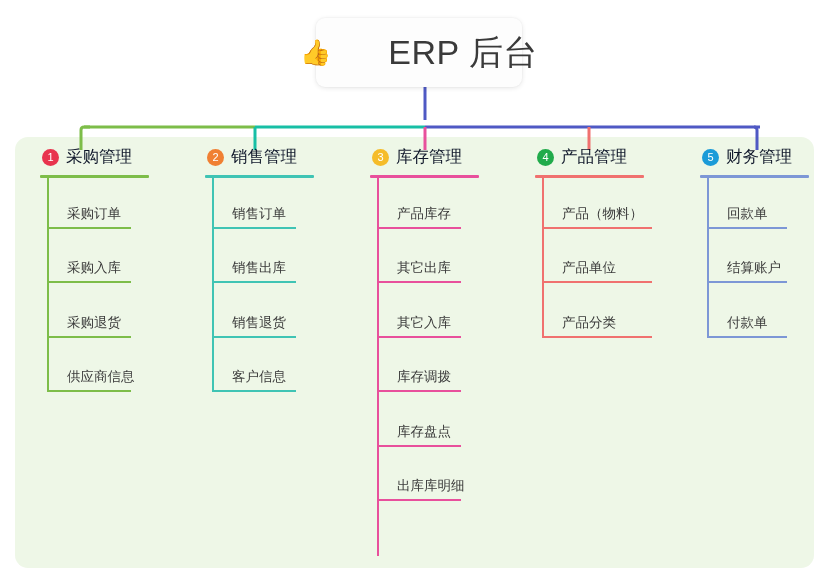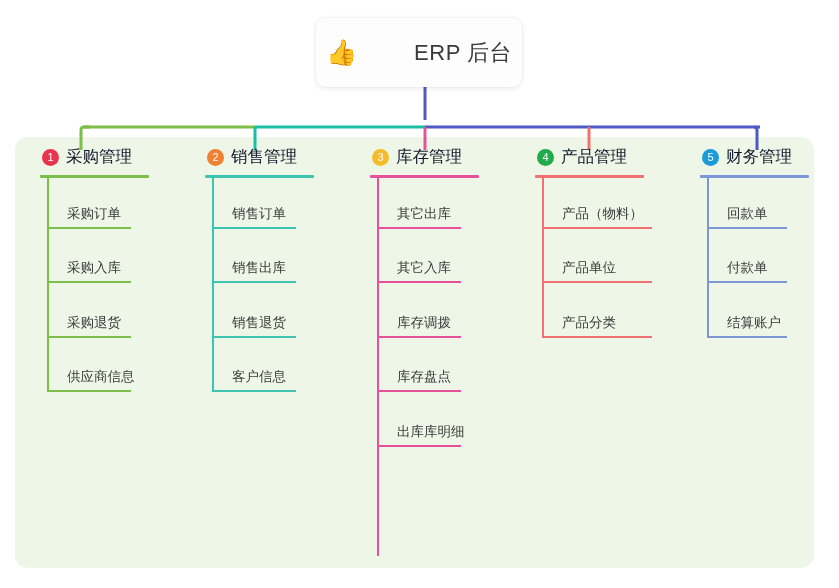--- a/index.html
+++ b/index.html
@@ -31,21 +31,21 @@
     justify-content: center;
     gap: 9px;
     z-index: 5;
   }
   .root-emoji {
     font-size: 25px;
     line-height: 1;
     display: inline-block;
   }
   .root-title {
-    font-size: 22px;
+    font-size: 34px;
     color: #3a3a3a;
     letter-spacing: 0.5px;
     white-space: nowrap;
     margin-left: 48px;
   }
 
   
   #connectors {
     position: absolute;
     left: 0; top: 0;
@@ -223,20 +223,24 @@
       <div class="branch" style="left: 370px;">
         <div class="branch-head">
           <span class="badge" style="background: rgb(245, 188, 42);">3</span>
           <span class="branch-label">库存管理</span>
         </div>
         <div class="branch-underline" style="background: rgb(232, 80, 156); width: 109px;"></div>
         <div class="branch-body">
           <div class="spine" style="background: rgb(232, 80, 156); height: 377.5px;"></div>
           <ul class="leaf-list">
             <li class="leaf">
+              <span class="leaf-text">产品库存</span>
+              <span class="leaf-line" style="background: rgb(232, 80, 156); width: 84px;"></span>
+            </li>
+            <li class="leaf">
               <span class="leaf-text">其它出库</span>
               <span class="leaf-line" style="background: rgb(232, 80, 156); width: 84px;"></span>
             </li>
             <li class="leaf">
               <span class="leaf-text">其它入库</span>
               <span class="leaf-line" style="background: rgb(232, 80, 156); width: 84px;"></span>
             </li>
             <li class="leaf">
               <span class="leaf-text">库存调拨</span>
               <span class="leaf-line" style="background: rgb(232, 80, 156); width: 84px;"></span>
@@ -283,25 +287,25 @@
         </div>
         <div class="branch-underline" style="background: rgb(125, 151, 214); width: 109px;"></div>
         <div class="branch-body">
           <div class="spine" style="background: rgb(125, 151, 214); height: 159.5px;"></div>
           <ul class="leaf-list">
             <li class="leaf">
               <span class="leaf-text">回款单</span>
               <span class="leaf-line" style="background: rgb(125, 151, 214); width: 80px;"></span>
             </li>
             <li class="leaf">
+              <span class="leaf-text">结算账户</span>
+              <span class="leaf-line" style="background: rgb(125, 151, 214); width: 80px;"></span>
+            </li>
+            <li class="leaf">
               <span class="leaf-text">付款单</span>
               <span class="leaf-line" style="background: rgb(125, 151, 214); width: 80px;"></span>
             </li>
-            <li class="leaf">
-              <span class="leaf-text">结算账户</span>
-              <span class="leaf-line" style="background: rgb(125, 151, 214); width: 80px;"></span>
-            </li>
           </ul>
         </div>
       </div>
     </div>
 
 </div>
 
 </body></html>

